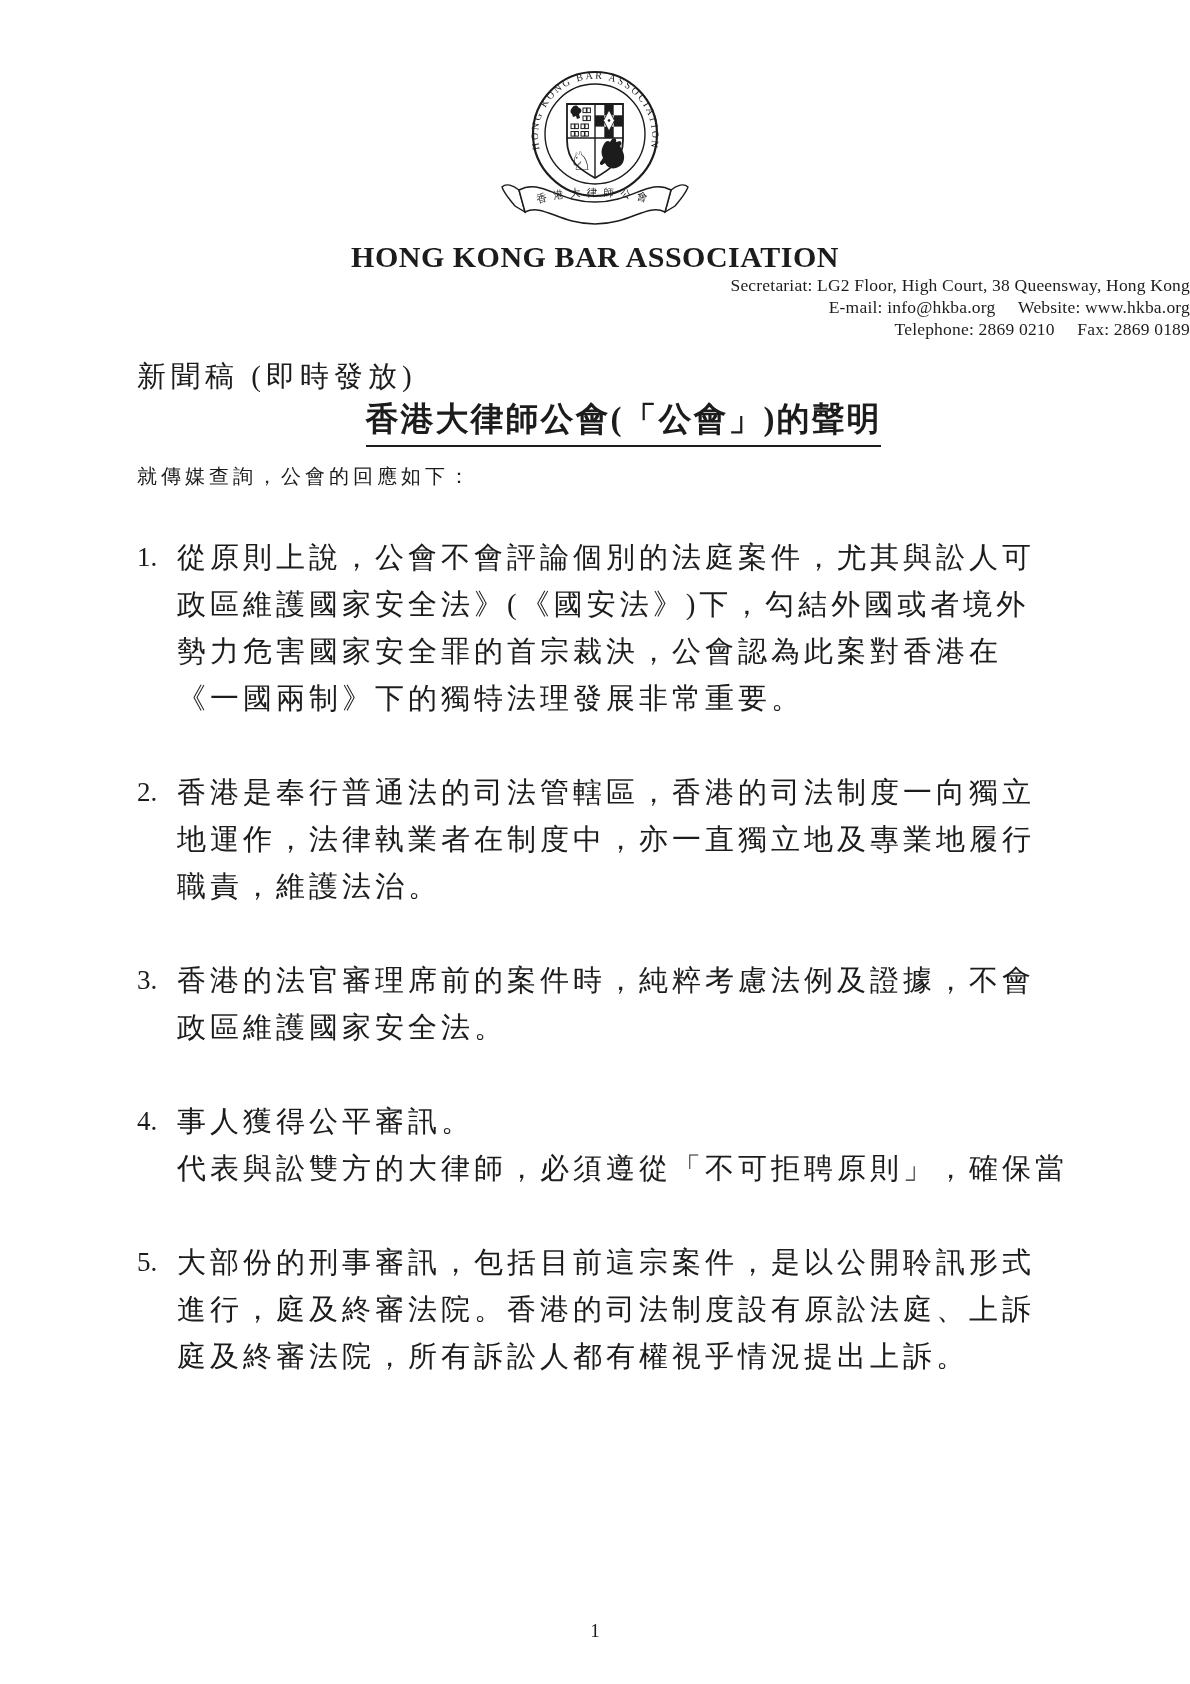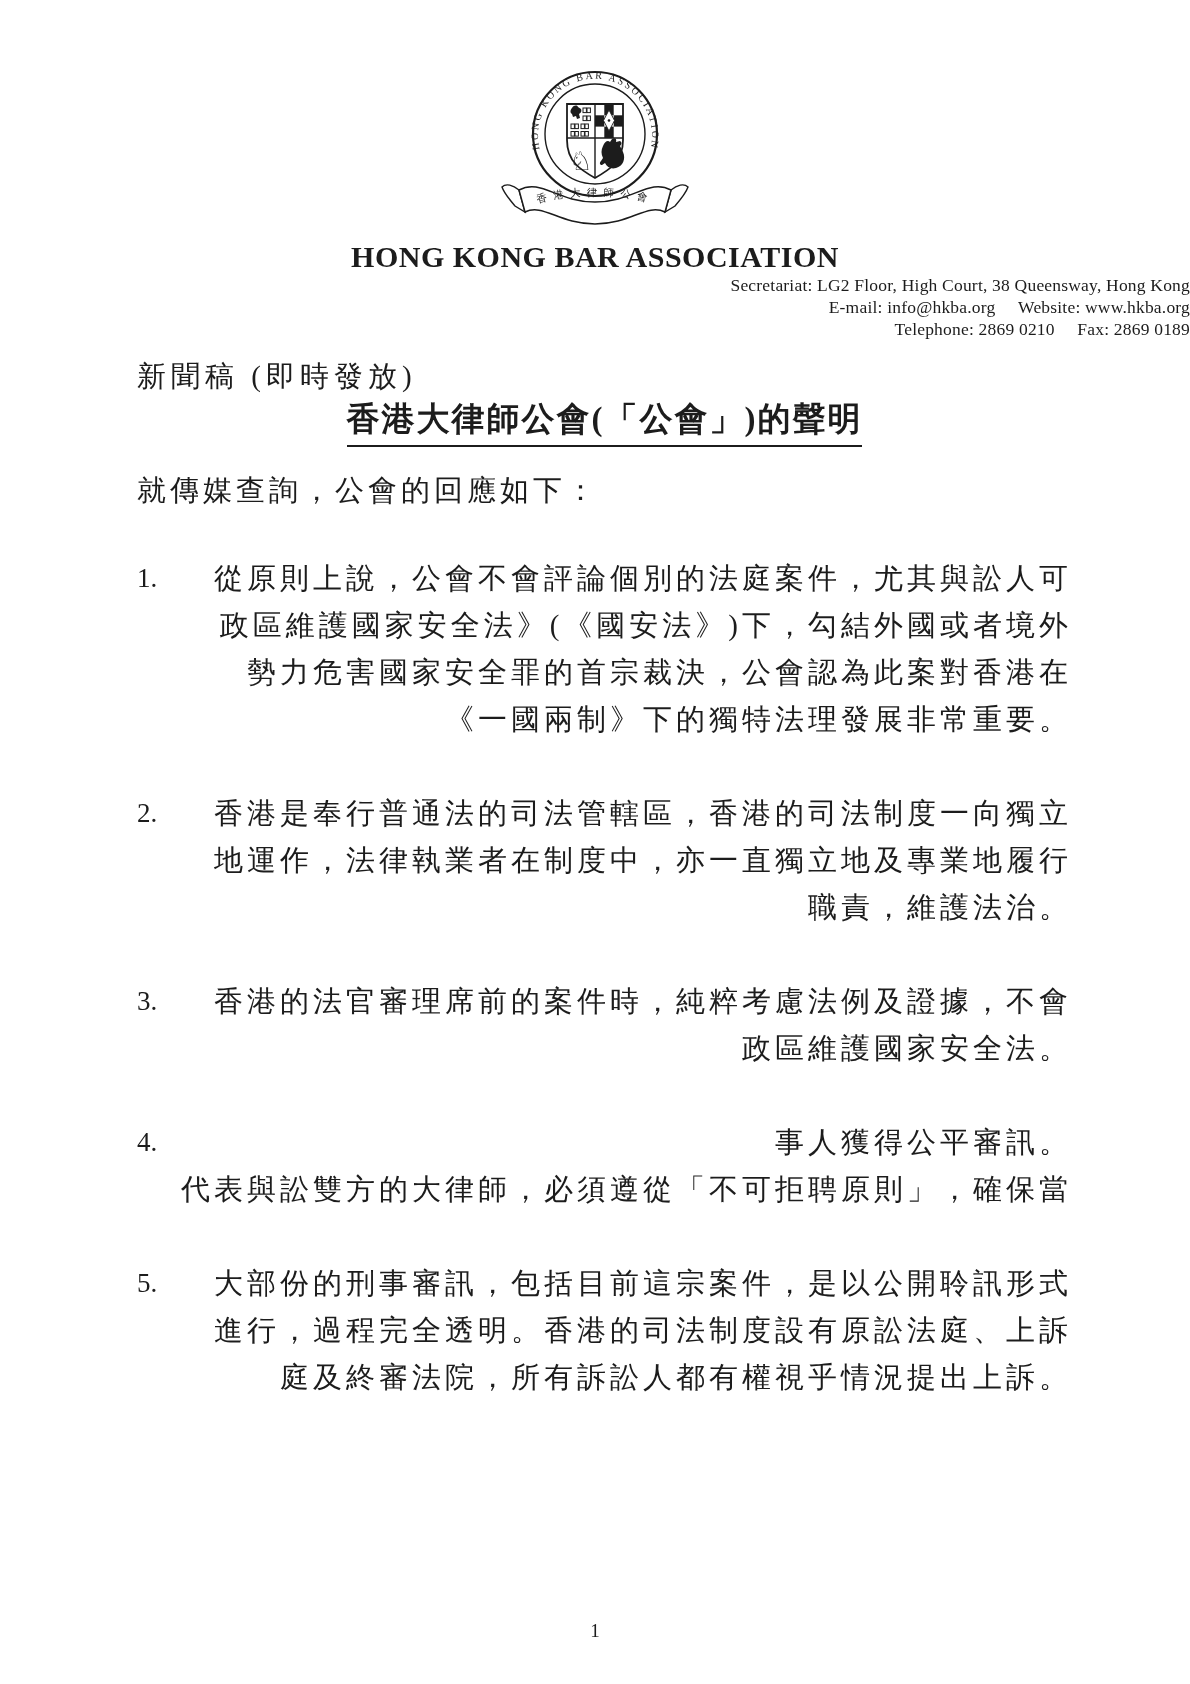--- a/index.html
+++ b/index.html
@@ -24,49 +24,49 @@
     letter-spacing: 0.5px;
   }
   .contact-line {
     font-size: 17.5px;
     line-height: 22px;
     letter-spacing: 0.2px;
     text-align: right;
   }
   .contact-line .pair + .pair { margin-left: 18px; }
   
-  .body-block { padding: 0 118px 0 137px; }
+  .body-block { padding: 0 80px 0 137px; }
   .release-line {
     margin-top: 17px;
     font-size: 29px;
     letter-spacing: 5px;
   }
   .doc-title-row { text-align: center; }
   .doc-title {
     display: inline-block;
     font-size: 33px;
     font-weight: bold;
     letter-spacing: 2px;
     border-bottom: 2.5px solid #1c1c1c;
     padding-bottom: 3px;
   }
   .intro-line {
-    margin-top: 24px;
-    font-size: 29px;
+    margin-top: 16px;
+    font-size: 20px;
     letter-spacing: 4px;
   }
   .statement-list { margin-top: 44px; }
   .item { display: flex; margin-bottom: 47px; }
   .item-number {
     flex: none;
     width: 40px;
     font-size: 27px;
     line-height: 47px;
   }
-  .item-lines { flex: 1; min-width: 0; text-align: right; }
+  .item-lines { flex: 1; min-width: 0; }
   .line {
     font-size: 29px;
     line-height: 47px;
     letter-spacing: 4px;
     white-space: nowrap;
   }
   .page-number {
     position: absolute;
     left: 0; right: 0;
     bottom: 42px;
@@ -200,21 +200,21 @@
           <div class="item-lines">
             <div class="line">事人獲得公平審訊。</div>
             <div class="line">代表與訟雙方的大律師，必須遵從「不可拒聘原則」，確保當</div>
           </div>
         </div>
 
         <div class="item">
           <div class="item-number">5.</div>
           <div class="item-lines">
             <div class="line">大部份的刑事審訊，包括目前這宗案件，是以公開聆訊形式</div>
-            <div class="line">進行，過程完全透明。香港的司法制度設有原訟法庭、上訴</div>
+            <div class="line">進行，庭及終審法院。香港的司法制度設有原訟法庭、上訴</div>
             <div class="line">庭及終審法院，所有訴訟人都有權視乎情況提出上訴。</div>
           </div>
         </div>
       </div>
   </div>
 
   <div class="page-number">1</div>
 
 </div>
 

